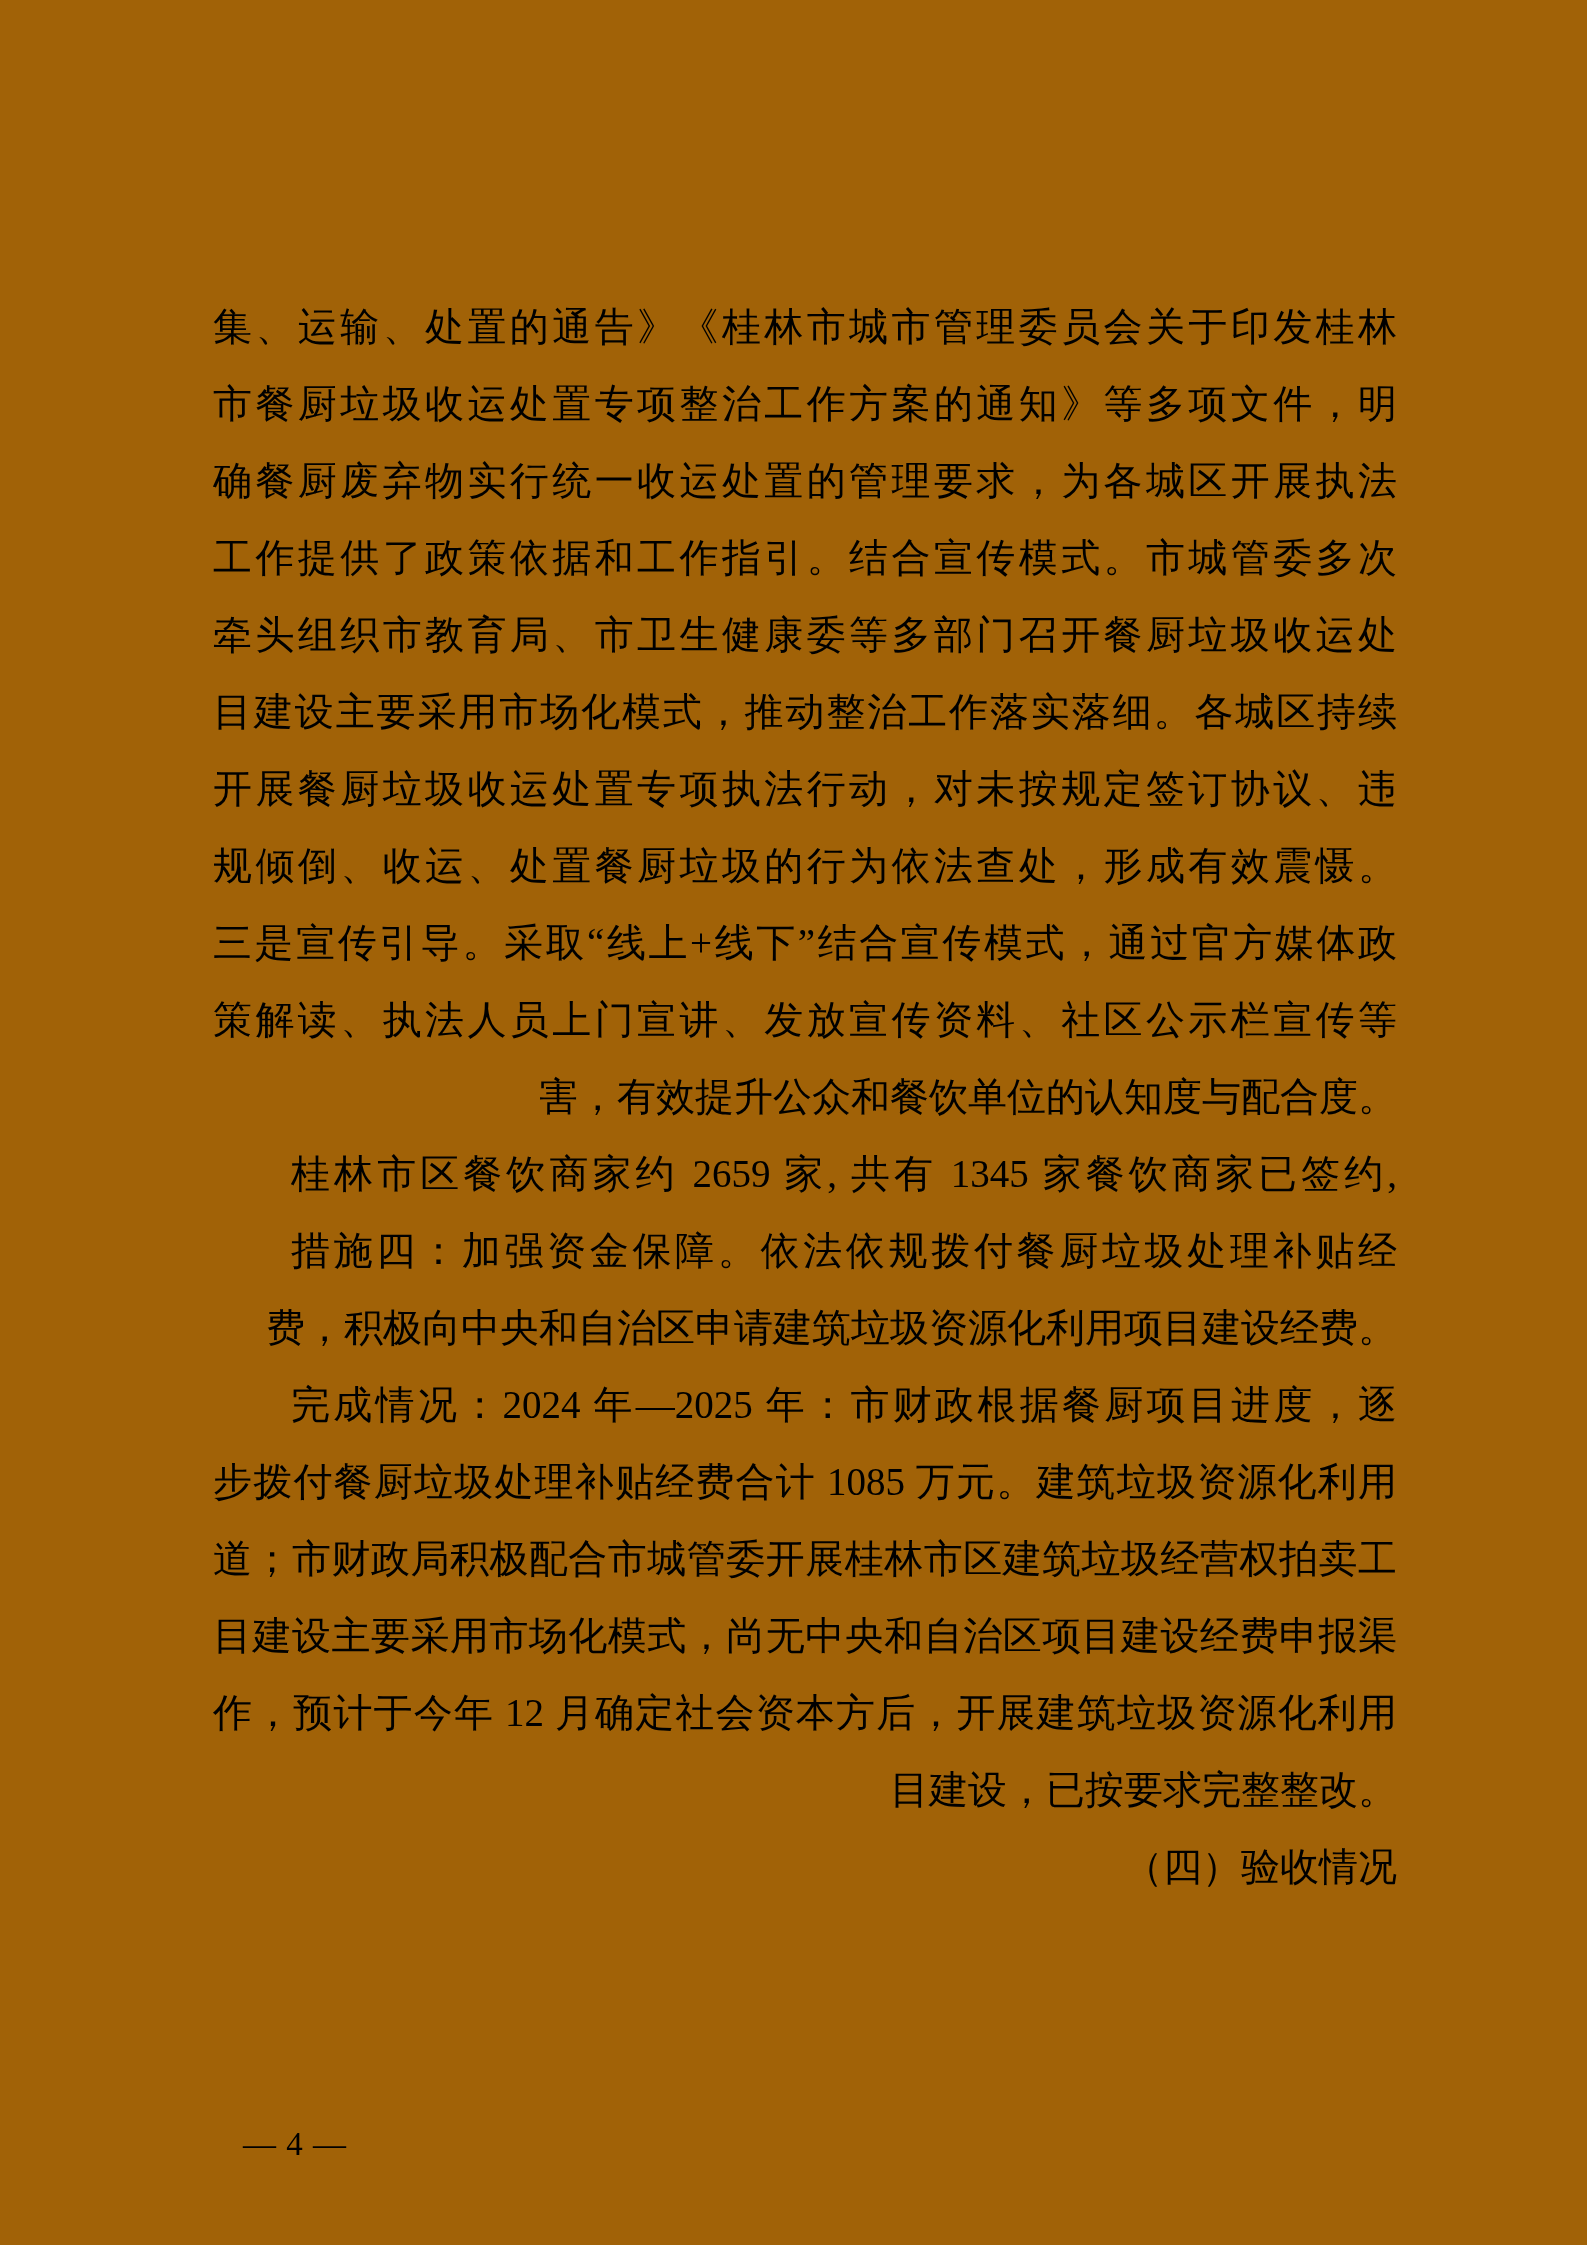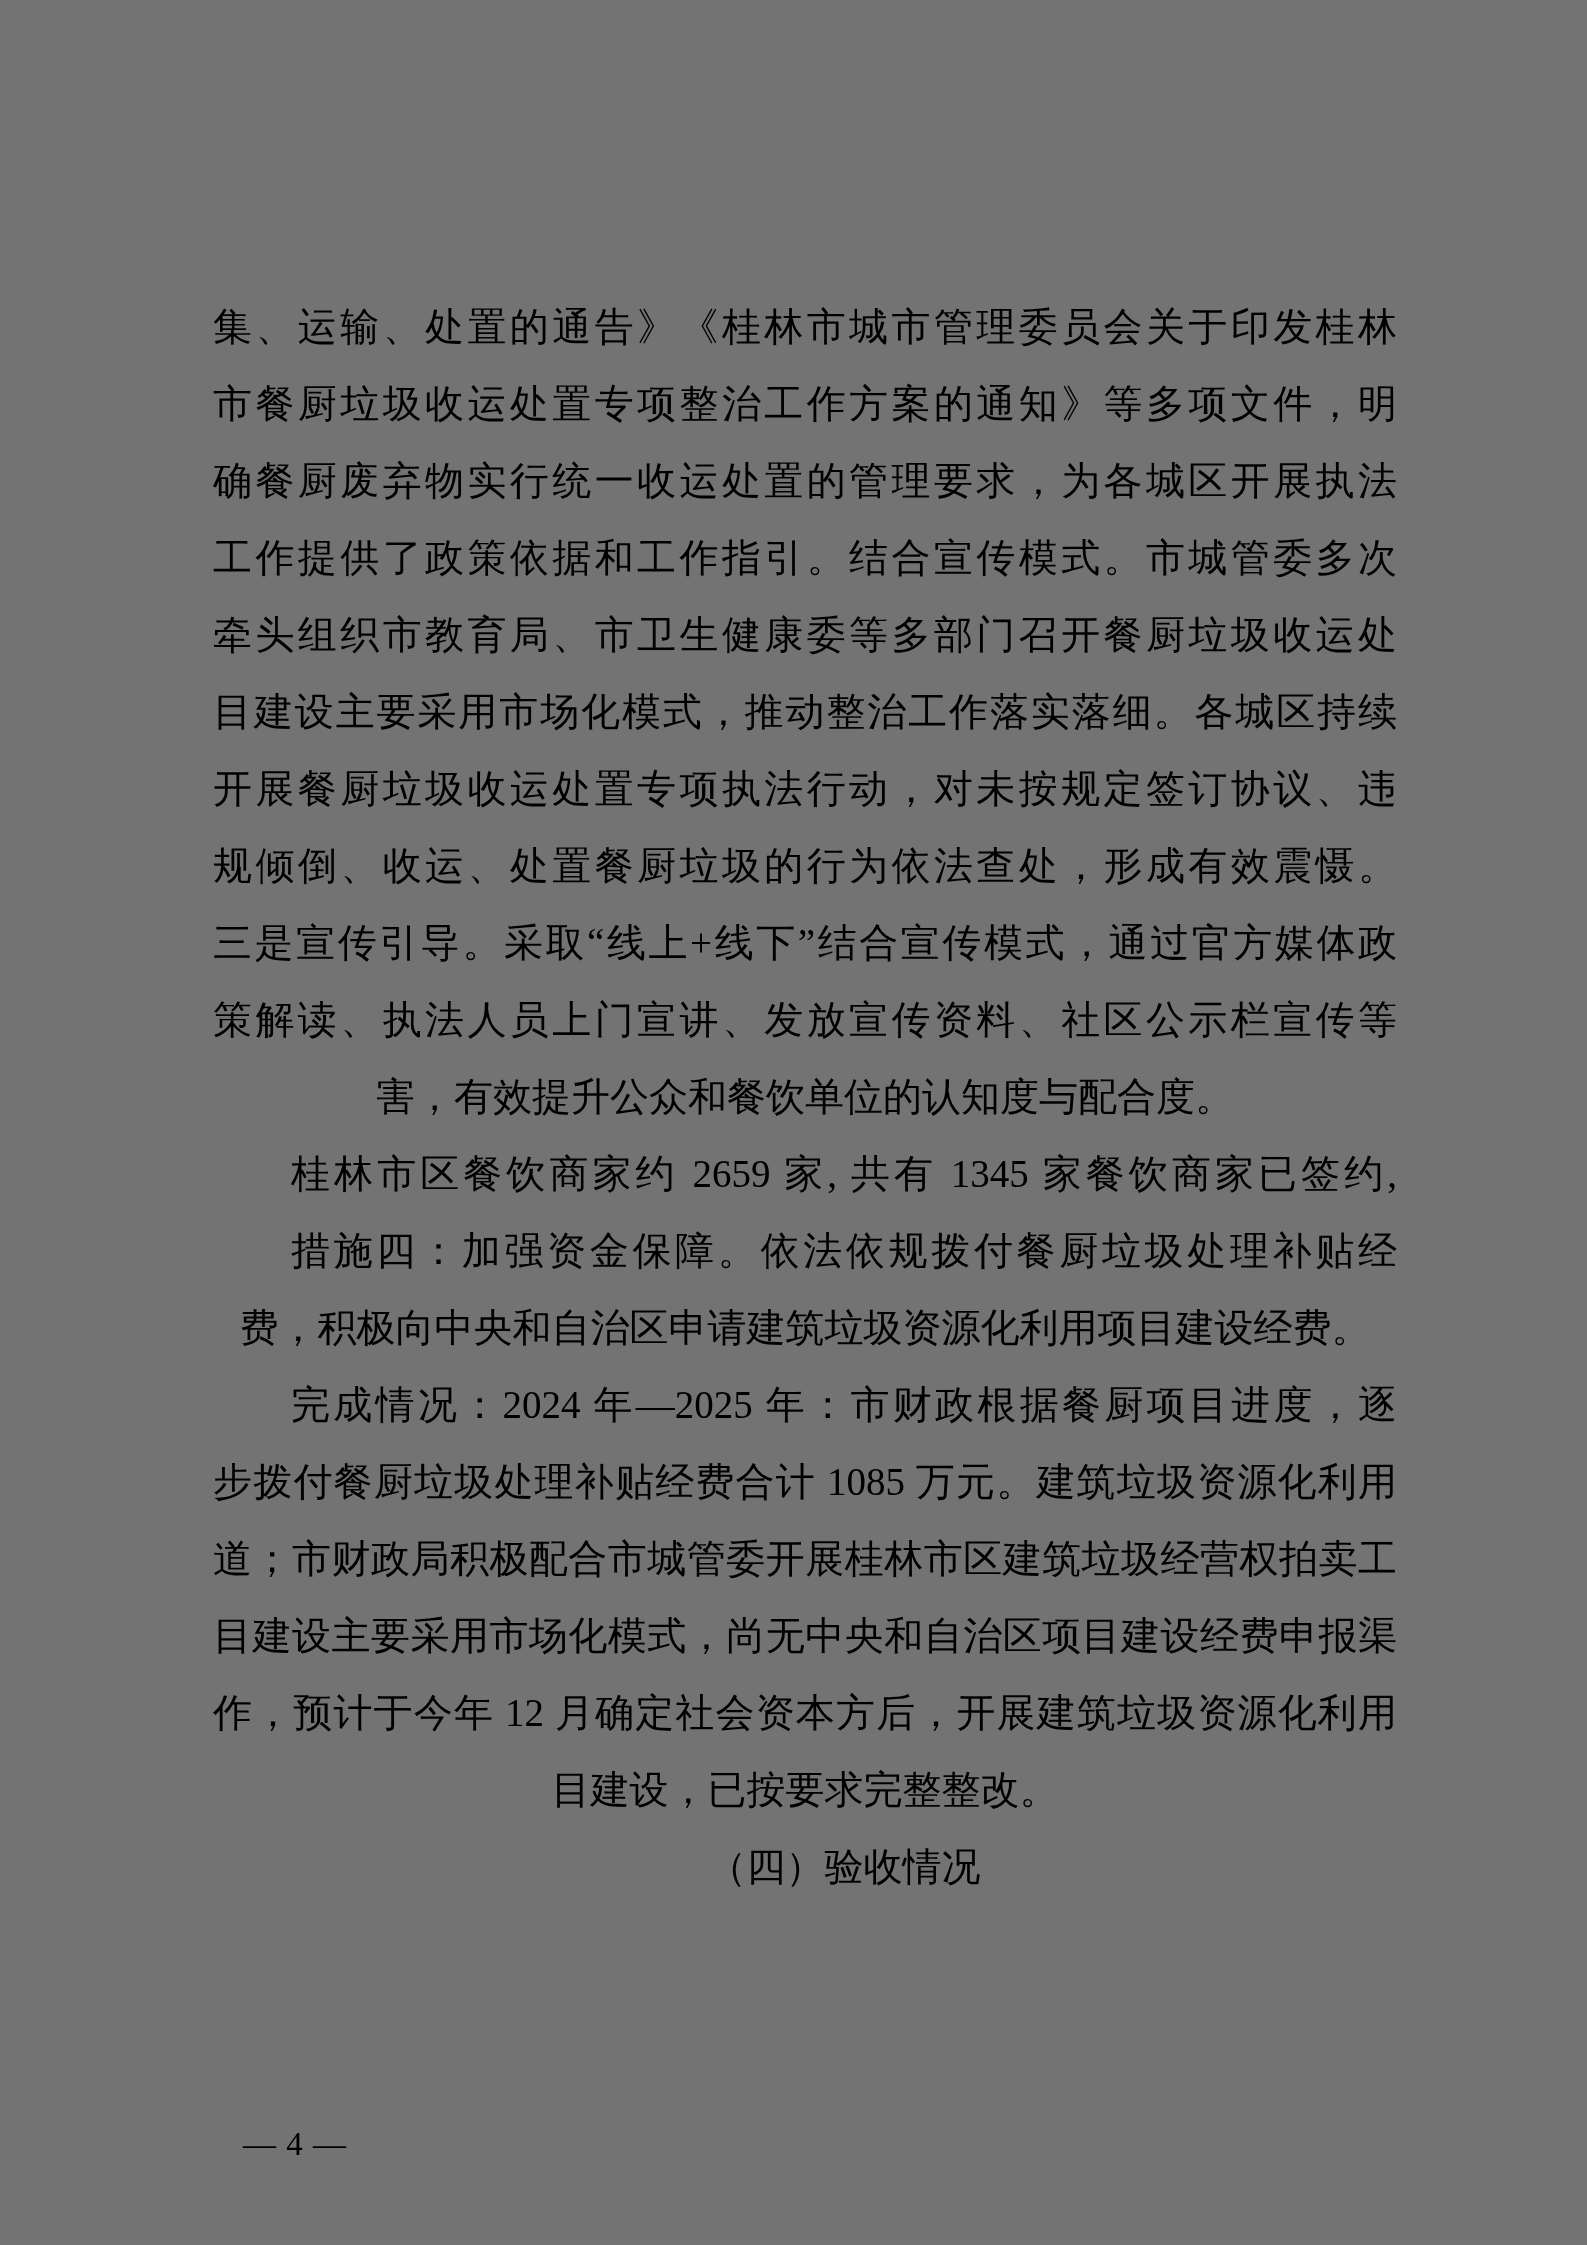--- a/index.html
+++ b/index.html
@@ -4,38 +4,38 @@
 <style>
   html, body {
     margin: 0;
     padding: 0;
     background: #ffffff;
   }
   .page {
     position: relative;
     width: 1587px;
     height: 2245px;
-    background: #737373;
+    background: #a16207;
     overflow: hidden;
     font-family: "Liberation Serif", "DejaVu Serif", serif;
     color: #000000;
   }
   .body-text {
     position: absolute;
     left: 213px;
     top: 288px;
     width: 1184px;
   }
   .line {
     font-size: 39px;
     line-height: 77px;
     height: 77px;
     overflow: hidden;
     white-space: nowrap;
-    text-align: center;
+    text-align: right;
   }
   .line.justify {
     white-space: normal;
     text-align: justify;
     text-align-last: justify;
   }
   .line.indent {
     text-indent: 2em;
   }
   .line.heading {

